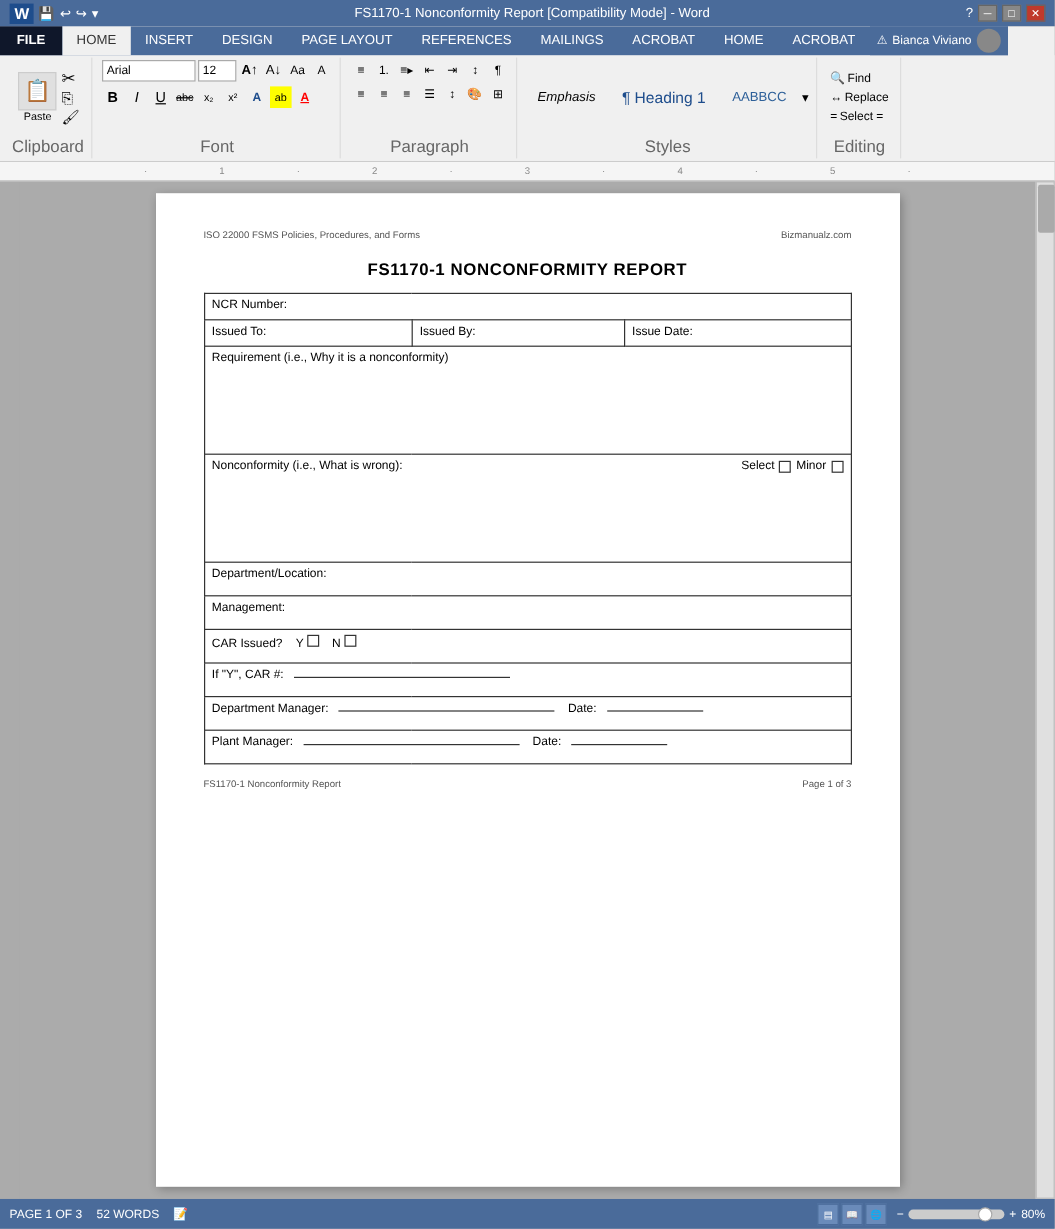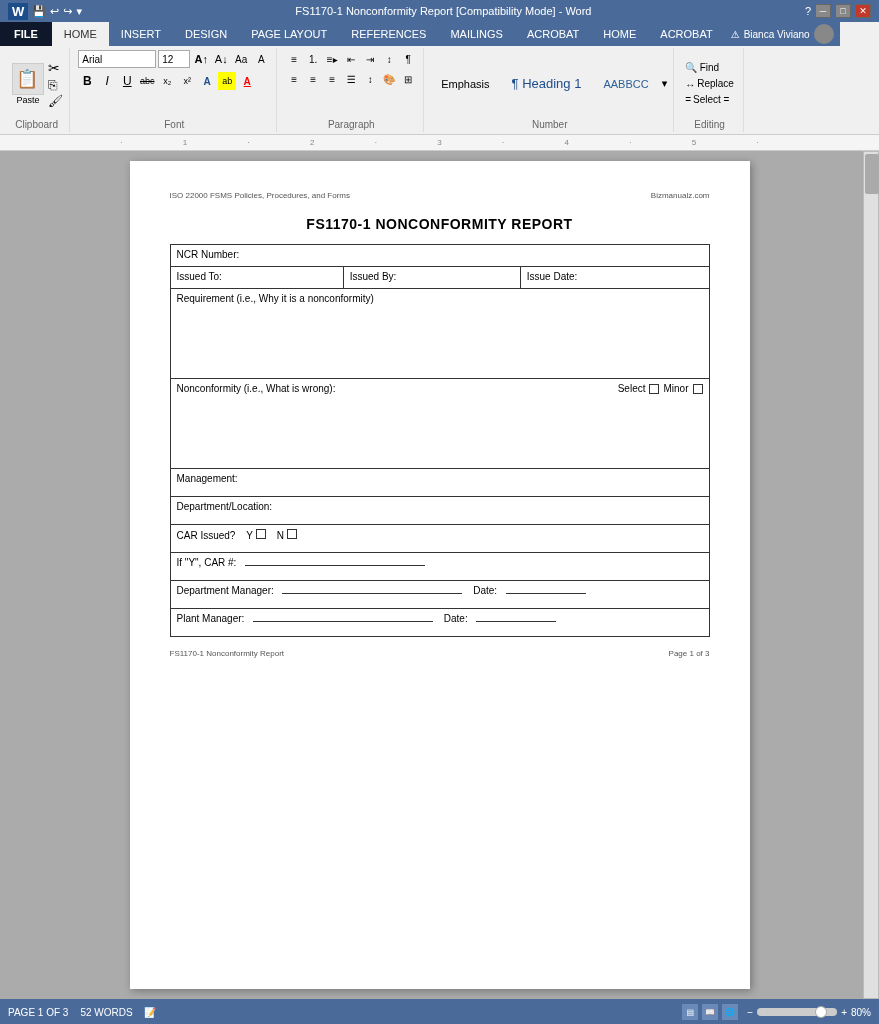--- a/index.html
+++ b/index.html
@@ -26,42 +26,42 @@
 
     
     .ribbon { background: #f0f0f0; border-bottom: 1px solid #ccc; }
     .ribbon-tabs { display: flex; background: #4a6b9a; height: 24px; }
     .ribbon-tab { padding: 4px 12px; font-size: 11px; cursor: pointer; color: white; display: flex; align-items: center; }
     .ribbon-tab.active { background: #f0f0f0; color: #333; }
     .ribbon-tab.file-tab { background: #0f172a; color: white; padding: 4px 14px; font-weight: bold; }
 
     .ribbon-content { display: flex; align-items: stretch; padding: 2px 4px; background: #f0f0f0; height: 88px; gap: 2px; }
     .ribbon-group { display: flex; flex-direction: column; align-items: center; border-right: 1px solid #ddd; padding: 2px 6px; min-width: 50px; }
-    .ribbon-group-label { font-size: 10px; color: #666; margin-top: auto; padding-top: 2px; }
+    .ribbon-group-label { font-size: 14px; color: #666; margin-top: auto; padding-top: 2px; }
     .ribbon-group-content { display: flex; align-items: center; gap: 2px; flex: 1; }
 
     
     .paste-btn { display: flex; flex-direction: column; align-items: center; font-size: 9px; cursor: pointer; padding: 2px; }
     .paste-icon { width: 32px; height: 32px; background: #e0e0e0; border: 1px solid #ccc; display: flex; align-items: center; justify-content: center; font-size: 18px; }
 
     
     .font-group-top { display: flex; gap: 2px; margin-bottom: 2px; }
     .font-group-bottom { display: flex; gap: 2px; }
     .font-name-box { width: 78px; height: 18px; border: 1px solid #aaa; font-size: 10px; padding: 1px 3px; background: white; }
     .font-size-box { width: 32px; height: 18px; border: 1px solid #aaa; font-size: 10px; padding: 1px 3px; background: white; }
     .ribbon-small-btn { width: 18px; height: 18px; border: 1px solid transparent; background: transparent; cursor: pointer; font-size: 10px; display: flex; align-items: center; justify-content: center; }
     .ribbon-bold { font-weight: bold; font-size: 12px; }
     .ribbon-italic { font-style: italic; font-size: 12px; }
     .ribbon-underline { text-decoration: underline; font-size: 12px; }
     .para-row { display: flex; gap: 1px; }
 
     
     .styles-box { display: flex; align-items: center; gap: 4px; }
     .style-item { padding: 2px 8px; border: 1px solid transparent; font-size: 11px; cursor: pointer; }
-    .style-emphasis { }
+    .style-emphasis { font-style: italic; }
     .style-h1 { font-size: 11px; }
 
     
     .editing-group { display: flex; flex-direction: column; gap: 3px; font-size: 10px; }
     .editing-btn { display: flex; align-items: center; gap: 2px; cursor: pointer; padding: 1px 3px; }
 
     
     .user-area { display: flex; align-items: center; gap: 4px; font-size: 10px; color: #333; padding: 2px 6px; background: #4a6b9a; color: white; }
 
     
@@ -244,21 +244,21 @@
           </div>
           <div class="style-item style-h1">
             <span style="font-size:13px; color:#1e4d8c;">¶ Heading 1</span>
           </div>
           <div class="style-item">
             <span style="font-size:11px; color:#2e6099;">AABBCC</span>
           </div>
           <span style="cursor:pointer; font-size:11px;">▾</span>
         </div>
       </div>
-      <div class="ribbon-group-label">Number</div>
+      <div class="ribbon-group-label">Styles</div>
     </div>
 
     <div class="ribbon-group">
       <div class="ribbon-group-content">
         <div class="editing-group">
           <div class="editing-btn">
             <span>🔍</span>
             <span>Find</span>
           </div>
           <div class="editing-btn">
@@ -342,27 +342,27 @@
                 <span class="checkbox-sq"></span>
                 <span>Minor</span>
                 <span class="checkbox-sq"></span>
               </div>
             </div>
           </td>
         </tr>
 
         <tr class="short-row">
           <td colspan="3">
+            <span>Department/Location:</span>
+          </td>
+        </tr>
+
+        <tr class="short-row">
+          <td colspan="3">
             <span>Management:</span>
-          </td>
-        </tr>
-
-        <tr class="short-row">
-          <td colspan="3">
-            <span>Department/Location:</span>
           </td>
         </tr>
 
 
         <tr class="car-row">
           <td colspan="3">
             <span>CAR Issued?</span>
             &nbsp;&nbsp;
             <span>Y</span>
             <span class="checkbox-sq"></span>

